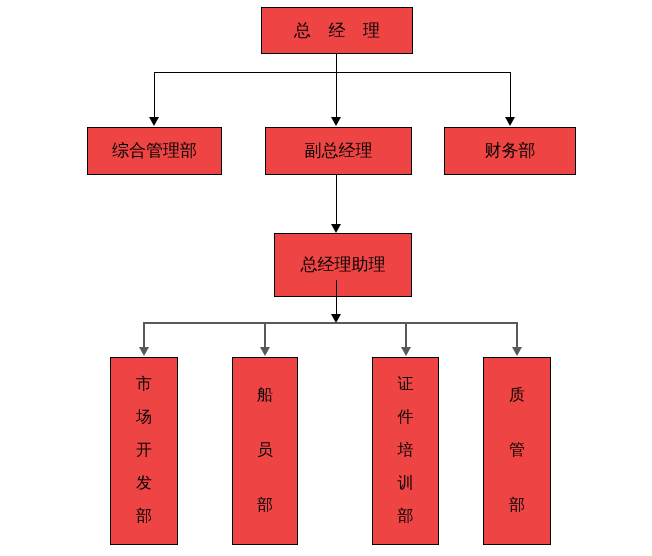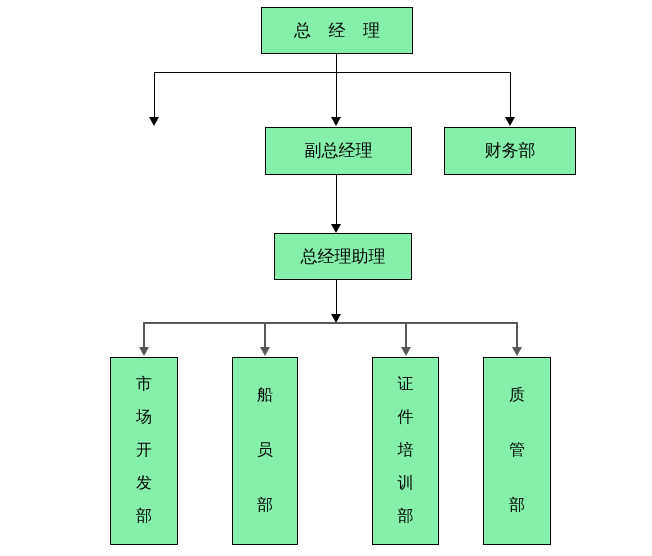--- a/index.html
+++ b/index.html
@@ -14,21 +14,21 @@
     position: relative;
     width: 652px;
     height: 556px;
     background: #ffffff;
     overflow: hidden;
   }
   .node {
     position: absolute;
     box-sizing: border-box;
     border: 1px solid #000000;
-    background: #86efac;
+    background: #ef4444;
     display: flex;
     align-items: center;
     justify-content: center;
     color: #000000;
     font-size: 17px;
     line-height: 1.15;
     white-space: pre;
   }
   .node.spaced {
     letter-spacing: 6px;
@@ -78,29 +78,30 @@
 
   <div class="edge v" style="left:154px; top:72px; width:1px; height:47px;"></div>
   <div class="arrowhead" style="left:149px; top:117px;"></div>
 
   <div class="edge v" style="left:336px; top:72px; width:1px; height:47px;"></div>
   <div class="arrowhead" style="left:331px; top:117px;"></div>
 
   <div class="edge v" style="left:510px; top:72px; width:1px; height:47px;"></div>
   <div class="arrowhead" style="left:505px; top:117px;"></div>
 
+  <div class="node" style="left:87px; top:127px; width:135px; height:48px;">综合管理部</div>
 
   <div class="node" style="left:265px; top:127px; width:147px; height:48px;">副总经理</div>
 
   <div class="node" style="left:444px; top:127px; width:132px; height:48px;text-align:right;">财务部</div>
 
   <div class="edge v" style="left:336px; top:175px; width:1px; height:51px;"></div>
   <div class="arrowhead" style="left:331px; top:224px;"></div>
 
-  <div class="node" style="left:274px; top:233px; width:138px; height:47px;">总经理助理</div>
+  <div class="node" style="left:274px; top:233px; width:138px; height:64px;">总经理助理</div>
 
   <div class="edge v" style="left:336px; top:280px; width:1px; height:38px;"></div>
   <div class="arrowhead" style="left:331px; top:314px;"></div>
 
   <div class="edge gray h" style="left:144px; top:322px; width:373px;"></div>
 
   <div class="edge gray v" style="left:143px; top:322px; height:29px;"></div>
   <div class="arrowhead gray" style="left:139px; top:347px;"></div>
 
   <div class="edge gray v" style="left:264px; top:322px; height:29px;"></div>

